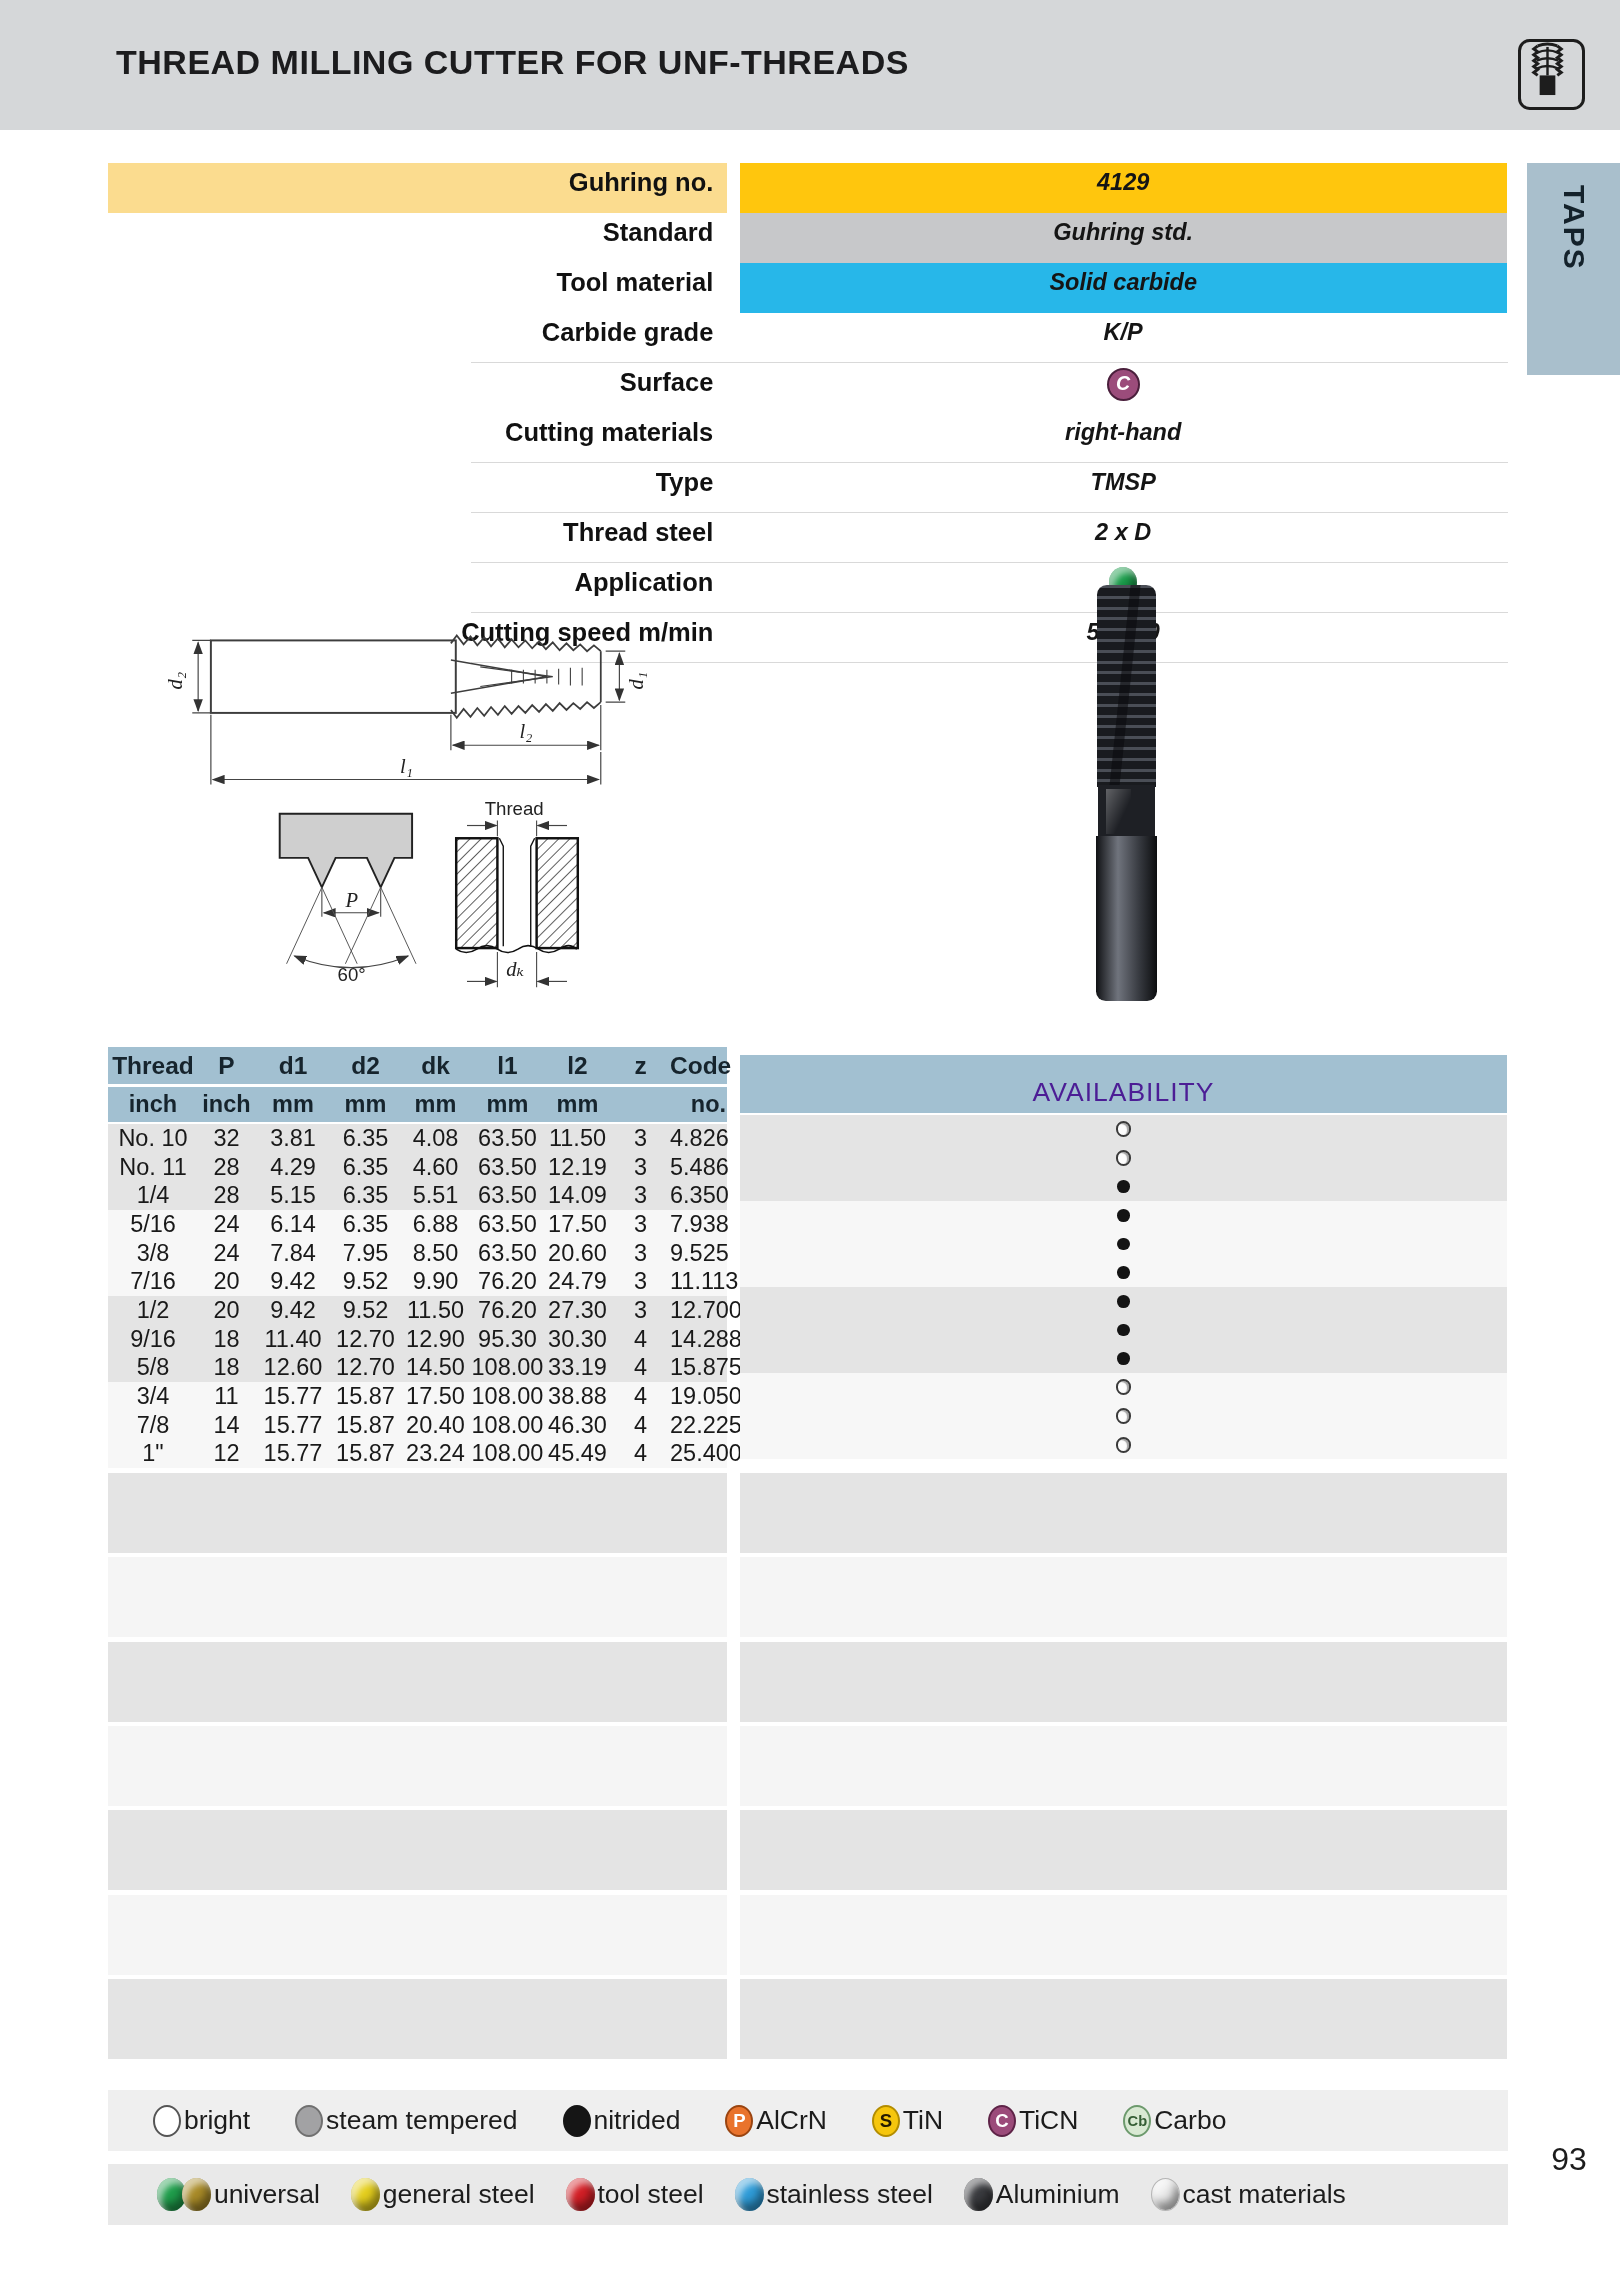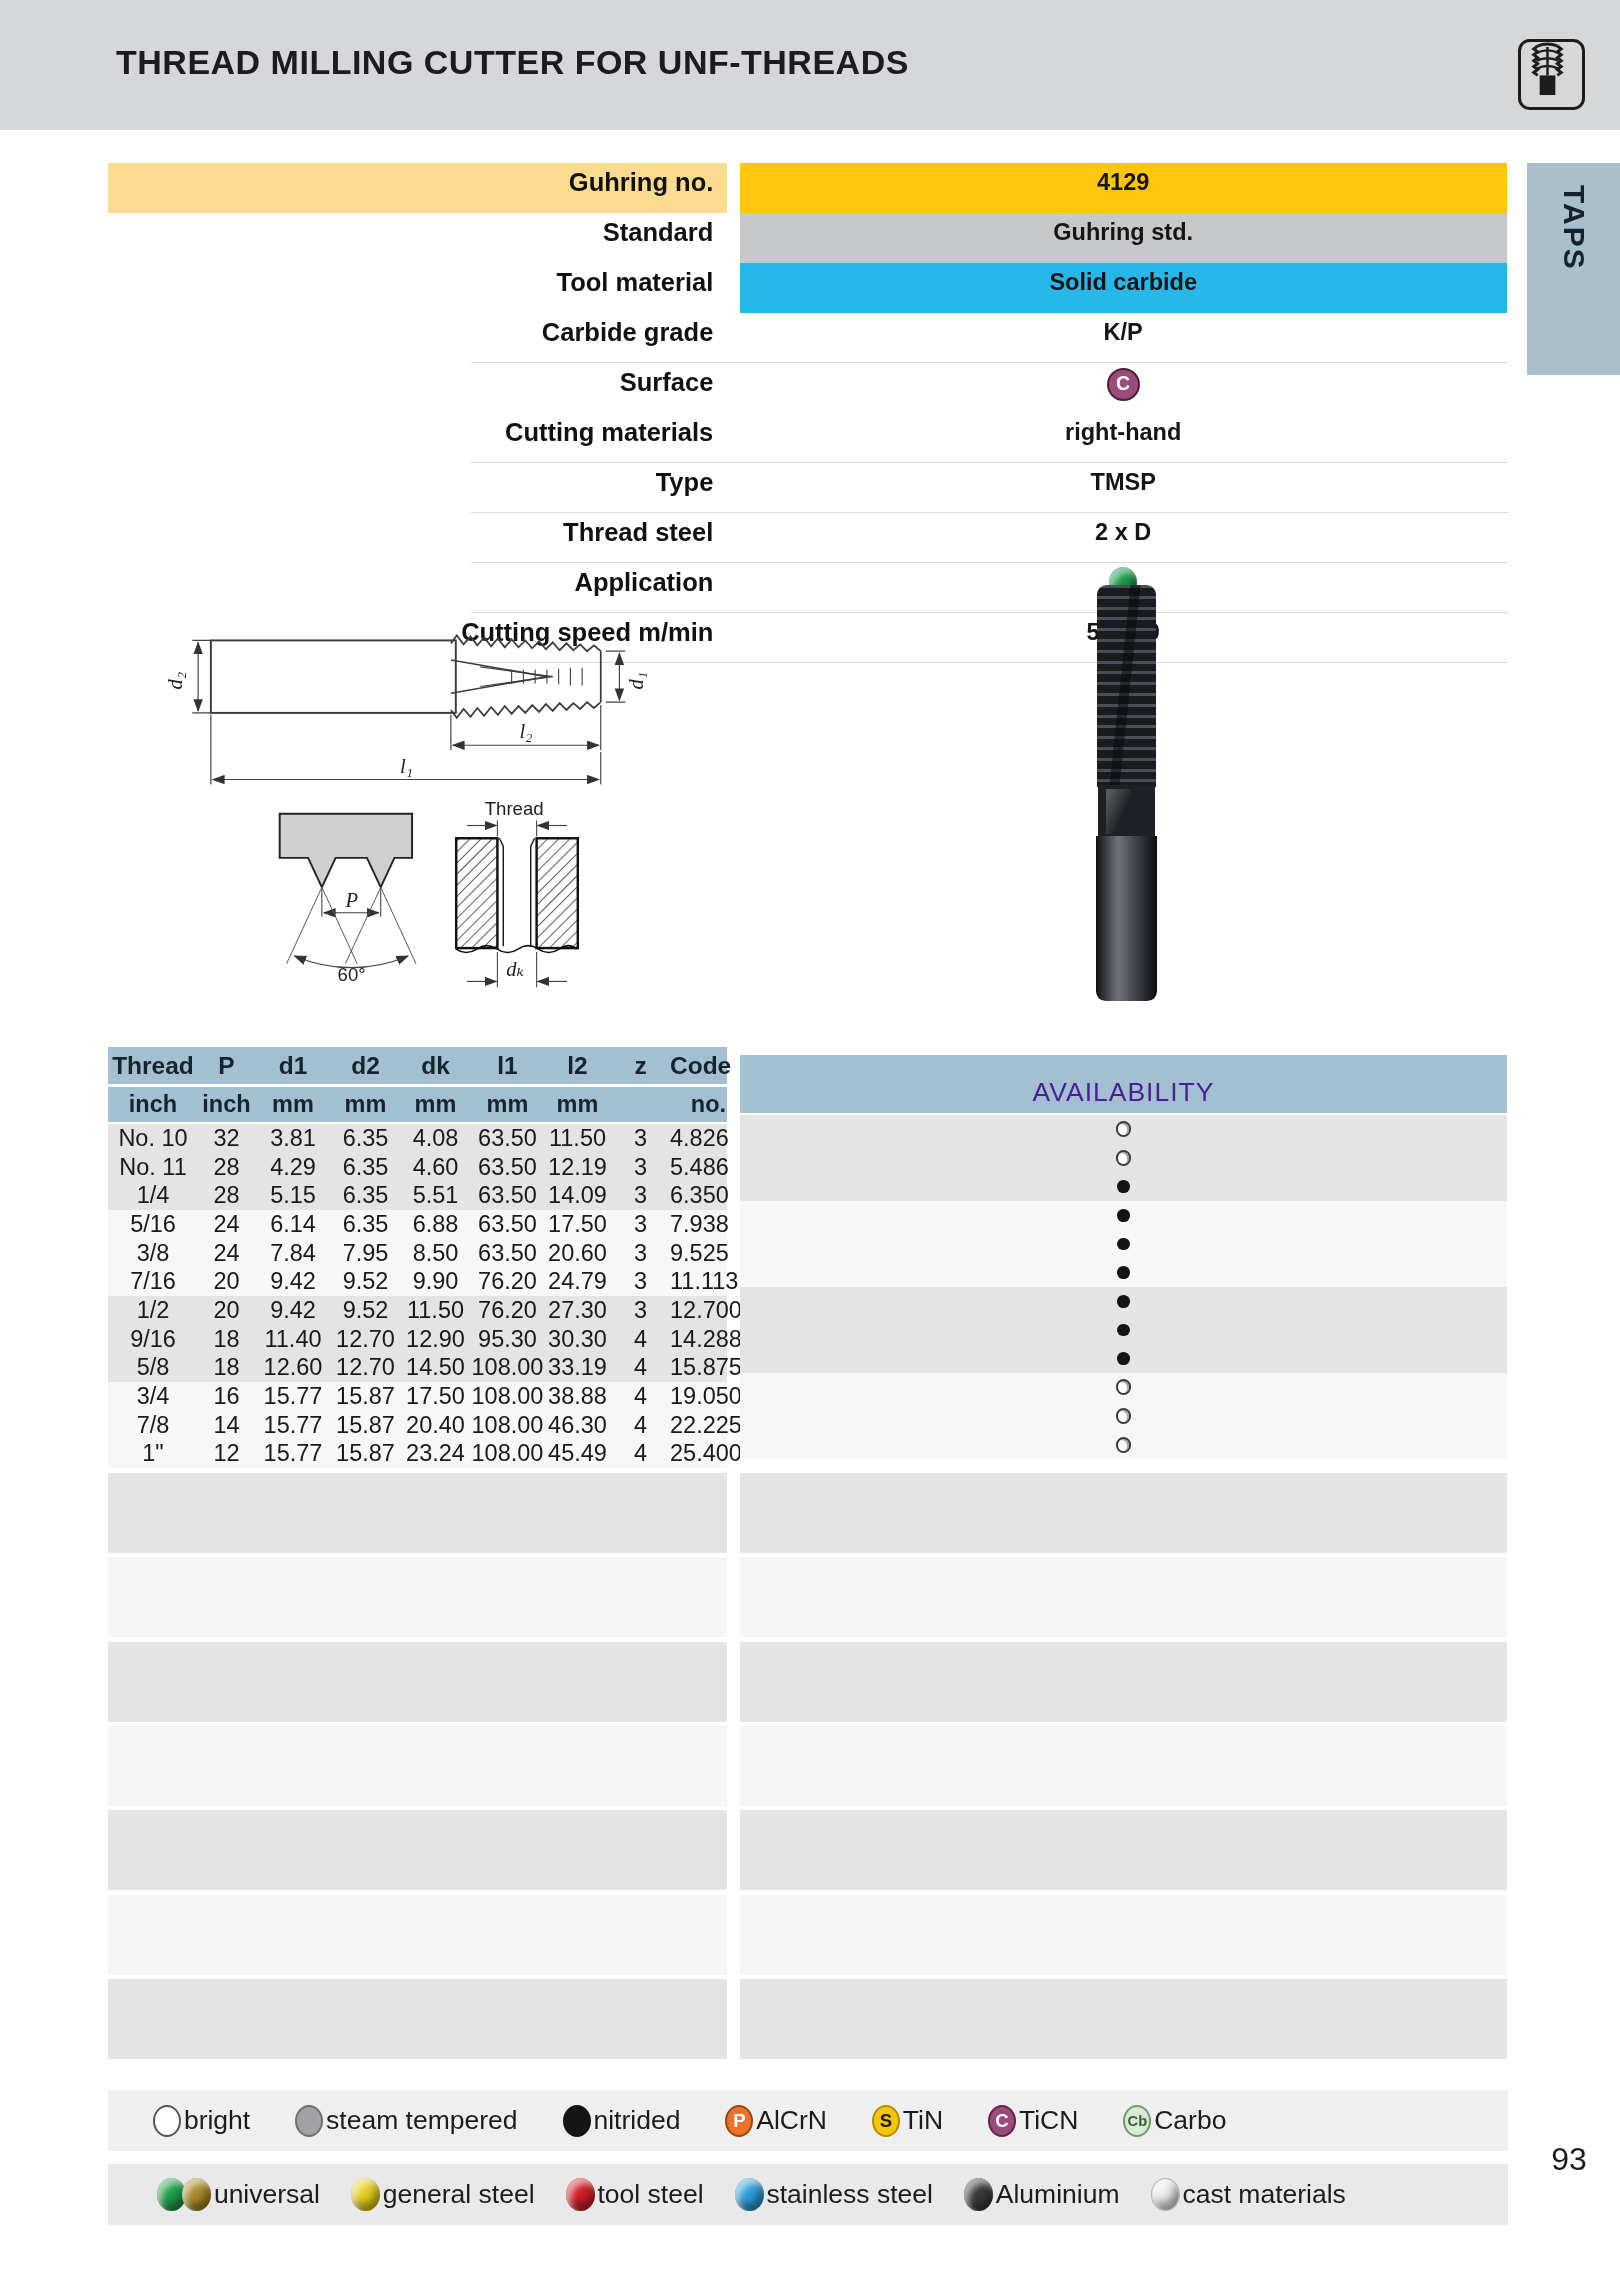--- a/index.html
+++ b/index.html
@@ -15,21 +15,21 @@
   
   .taps-tab{left:1527px;top:163px;width:93px;height:212px;background:#a9bfcc;}
   .taps-tab span{display:block;writing-mode:vertical-rl;font-size:30px;font-weight:700;color:#14222b;
                  letter-spacing:2px;margin:21.6px auto 0 auto;}
 
   
   .spec{left:108px;top:163px;width:1400px;}
   .spec-row{display:grid;grid-template-columns:619px 12.7px 767px;height:50px;position:relative;}
   .spec-label{text-align:right;padding-right:13.7px;font-size:25.5px;font-weight:700;line-height:39px;color:#111;}
   .spec-label.lab-yellow{background:#fbdc8f;}
-  .spec-value{text-align:center;font-size:23.5px;font-weight:700;line-height:39px;color:#151515;}
+  .spec-value{text-align:center;font-size:23.5px;font-weight:700;line-height:39px;color:#151515;font-style:italic;}
   .v-gold{background:#ffc60d;}
   .v-gray{background:#c7c8ca;}
   .v-cyan{background:#27b7e9;}
   .spec-row.sep::after{content:'';position:absolute;left:363px;right:0;bottom:0;height:1px;background:#d9d9d9;}
   .badge-c{display:inline-block;width:29px;height:29px;margin-top:4.9px;border-radius:50%;background:#9b4c7b;
            border:2px solid #4a1f3c;color:#fff;font-size:19.6px;font-weight:700;line-height:27.4px;text-align:center;}
   .ball-green{display:inline-block;width:28px;height:31px;margin-top:3.9px;border-radius:50%;background:#1a9c4a;
            box-shadow:inset 4.9px 5.9px 5.9px rgba(255,255,255,.55), inset -3.9px -6.9px 8.8px rgba(0,0,0,.45);}
 
   
@@ -345,21 +345,21 @@
             <div class="d-cell">14.50</div>
             <div class="d-cell">108.00</div>
             <div class="d-cell">33.19</div>
             <div class="d-cell">4</div>
             <div class="d-cell b col-code">15.875</div>
           </div>
         </div>
         <div class="row-band band-l">
           <div class="grid9 d-row">
             <div class="d-cell b">3/4</div>
-            <div class="d-cell">16</div>
+            <div class="d-cell">11</div>
             <div class="d-cell">15.77</div>
             <div class="d-cell">15.87</div>
             <div class="d-cell">17.50</div>
             <div class="d-cell">108.00</div>
             <div class="d-cell">38.88</div>
             <div class="d-cell">4</div>
             <div class="d-cell b col-code">19.050</div>
           </div>
           <div class="grid9 d-row">
             <div class="d-cell b">7/8</div>

